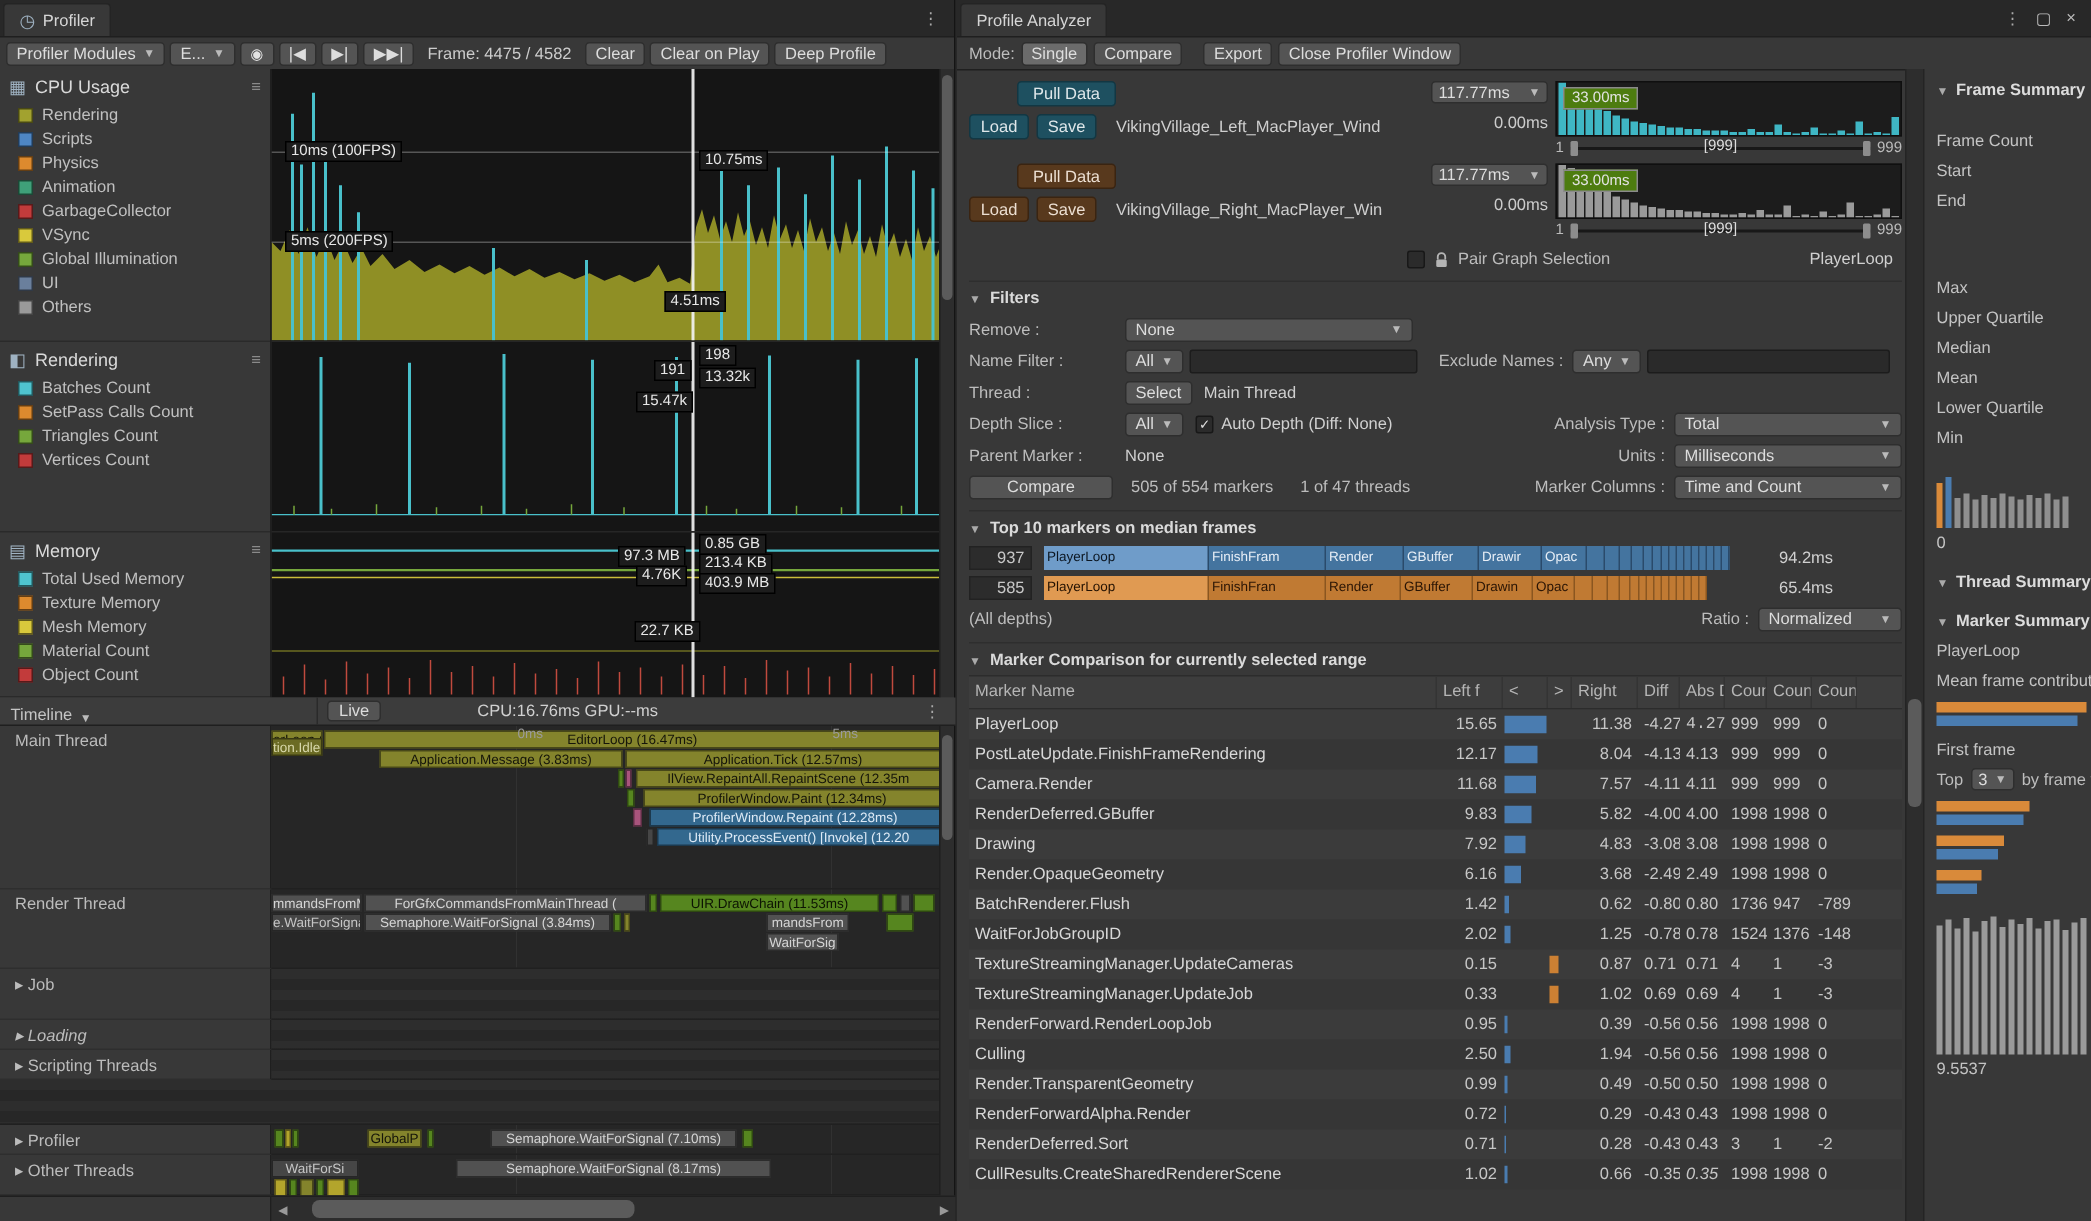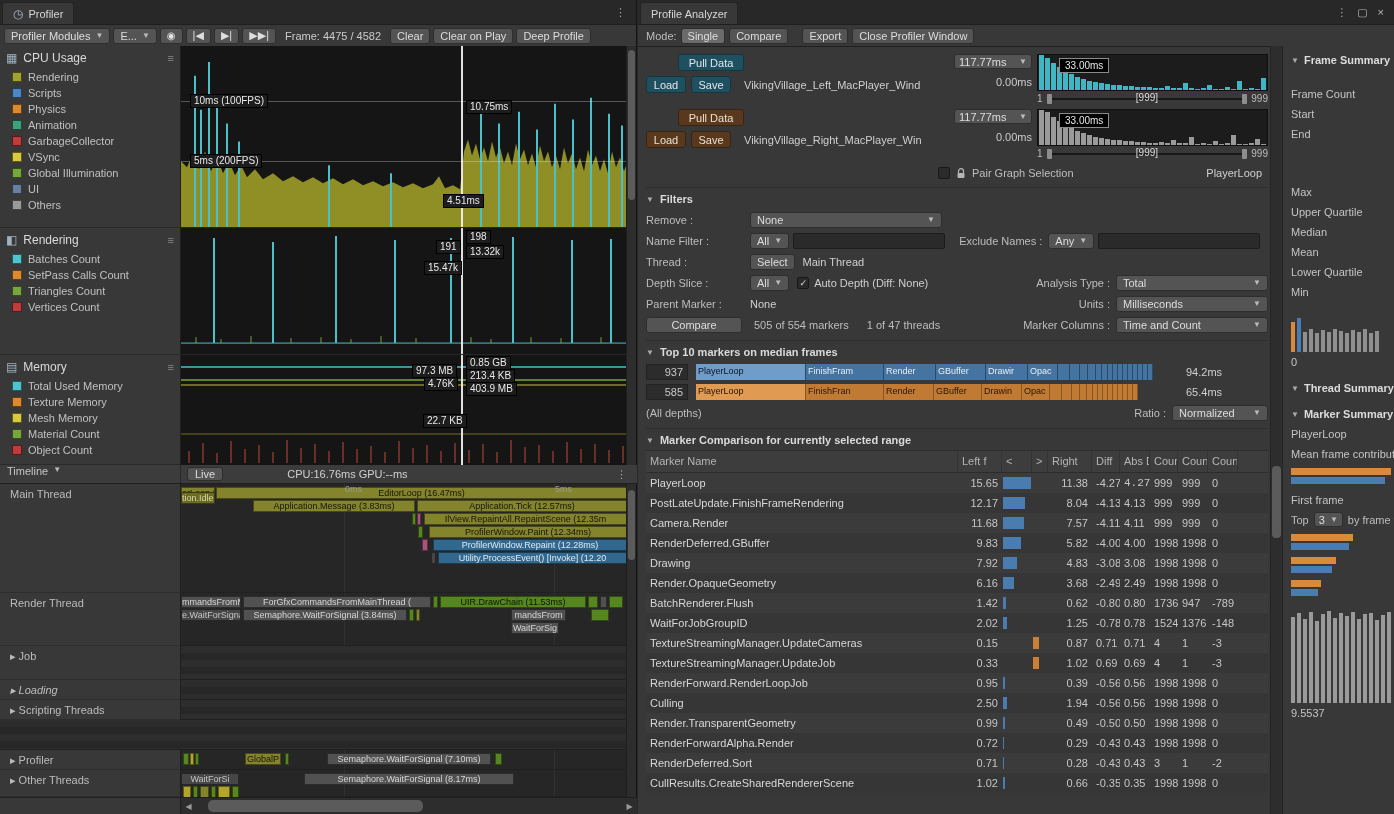--- a/index.html
+++ b/index.html
@@ -34,21 +34,21 @@
   .swatch{width:8px;height:8px;border:1px solid rgba(0,0,0,.55)}
   .charts{flex:1;display:flex;flex-direction:column;background:#151515}
   .chart{position:relative;border-bottom:1px solid #262626;overflow:hidden;box-sizing:border-box}
   .chart svg{position:absolute;left:0;top:0;width:100%;height:100%}
   .gline{position:absolute;left:0;right:0;height:1px;background:rgba(255,255,255,.28)}
   .playhead{position:absolute;top:0;bottom:0;width:2px;background:rgba(242,242,242,.92)}
   .clabel{position:absolute;background:#1d1d1d;border:1px solid #000;color:#e8e8e8;font-size:10px;line-height:12px;padding:0 3px;white-space:nowrap;z-index:3}
   .vscroll{position:absolute;width:10px;background:#2d2d2d;border-left:1px solid #1f1f1f;box-sizing:border-box}
   .vthumb{position:absolute;left:1px;right:1px;background:#5b5b5b;border-radius:4px;cursor:grab}
   .tl-toolbar{position:absolute;top:465px;left:0;width:637px;height:19px;background:#3c3c3c;border-bottom:1px solid #1f1f1f;display:flex;align-items:center;box-sizing:border-box}
-  .tl-dd{width:181px;height:100%;display:flex;align-items:flex-start;padding:0 7px;border-right:1px solid #2a2a2a;box-sizing:border-box;gap:5px;cursor:pointer}
+  .tl-dd{width:212px;height:100%;display:flex;align-items:flex-end;padding:0 7px;border-right:1px solid #2a2a2a;box-sizing:border-box;gap:5px;cursor:pointer}
   .tl-dd .arr{font-size:8px;color:#bbb}
   .live{margin-left:6px;height:14px;padding:0 7px}
   .tl-stats{margin-left:64px;color:#d0d0d0}
   .tl-wrap{position:absolute;top:484px;left:0;width:627px;height:313px;background:#262626;overflow:hidden}
   .tl-row{display:flex;box-sizing:border-box}
   .tl-lab{width:181px;box-sizing:border-box;background:#383838;border-right:1px solid #1f1f1f;border-bottom:1px solid #2e2e2e;padding:4px 0 0 10px;color:#bcbcbc;cursor:pointer;overflow:hidden;white-space:nowrap}
   .tl-trk{flex:1;position:relative;border-bottom:1px solid #202020;background-image:linear-gradient(90deg,transparent 163px,rgba(255,255,255,.05) 163px,rgba(255,255,255,.05) 164px,transparent 164px,transparent 373px,rgba(255,255,255,.05) 373px,rgba(255,255,255,.05) 374px,transparent 374px)}
   .tl-trk.striped{background-image:repeating-linear-gradient(180deg,#2d2d2d 0 7px,#272727 7px 14px)}
   .tspan{position:absolute;height:12px;box-sizing:border-box;border:1px solid rgba(0,0,0,.45);font-size:9px;line-height:10px;text-align:center;overflow:hidden;white-space:nowrap;cursor:pointer}
   .sp-olive{background:#84842c;color:#15150a}
@@ -80,21 +80,21 @@
   .ds-line2{margin-top:5px;display:flex;align-items:center}
   .ds-name{margin-left:8px;color:#cfcfcf;white-space:nowrap;overflow:hidden;max-width:205px}
   .ds-b{width:86px;display:flex;flex-direction:column;align-items:flex-end;padding-right:5px;box-sizing:border-box}
   .ds-b .dd{width:78px;justify-content:space-between}
   .ds-offset{margin-top:7px;color:#ccc}
   .ds-c{flex:1;display:flex;flex-direction:column}
   .hist{position:relative;height:37px;background:#1c1c1c;border:1px solid #0f0f0f;display:flex;align-items:flex-end;gap:1px;padding:0 1px;overflow:hidden;box-sizing:border-box;cursor:crosshair}
   .hbar{width:5px;flex:none}
   .hbar.teal{background:#3fb6c4}
   .hbar.gray{background:#9a9a9a}
-  .bucket-label{position:absolute;left:21px;top:3px;background:#000000;border:1px solid #8a8a8a;color:#e4e4e4;padding:0 5px;font-size:10px;line-height:13px}
+  .bucket-label{position:absolute;left:4px;top:3px;background:#4d7c0f;border:1px solid #8a8a8a;color:#e4e4e4;padding:0 5px;font-size:10px;line-height:13px}
   .srow{display:flex;align-items:center;height:15px;color:#bbb;font-size:10px;gap:4px}
   .slider{flex:1;position:relative;height:12px}
   .strack{position:absolute;left:0;right:0;top:5px;height:2px;background:#181818}
   .sthumb{position:absolute;top:1px;width:5px;height:10px;background:#8d8d8d;border-radius:1px;cursor:grab}
   .sthumb.l{left:0}.sthumb.r{right:0}
   .scur{position:absolute;left:50%;transform:translateX(-50%);top:-1px;color:#ddd}
   .pair-row{display:flex;align-items:center;height:18px;margin:2px 6px 2px 0}
   .pair-group{display:flex;align-items:center;gap:6px;margin-left:292px}
   .pair-sel{margin-left:auto;color:#d0d0d0}
   .sec-title{display:flex;align-items:center;gap:6px;font-weight:bold;color:#dadada;padding:5px 0 4px 0;border-top:1px solid #2e2e2e;margin-top:5px}
@@ -963,21 +963,21 @@
             </div>
             <div class="crow alt">
               <div class="cc c0" style="width: 312px;">CullResults.CreateSharedRendererScene</div>
               <div class="cc c1" style="width: 44px;">1.02</div>
               <div class="cc c2" style="width: 30px;">
                 <div class="bL" style="width: 7%;"></div>
               </div>
               <div class="cc c3" style="width: 16px;"></div>
               <div class="cc c4" style="width: 44px;">0.66</div>
               <div class="cc c5" style="width: 28px;">-0.35</div>
-              <div class="cc c6" style="width: 30px;">0.35</div>
+              <div class="cc c6" style="width: 30px; font-style: italic;">0.35</div>
               <div class="cc c7" style="width: 28px;">1998</div>
               <div class="cc c8" style="width: 30px;">1998</div>
               <div class="cc c9" style="width: 30px;">0</div>
             </div>
           </div>
       </div>
 
       <div class="rw-vscroll">
           <div class="vthumb" style="top:420px;height:72px"></div>
         </div>

